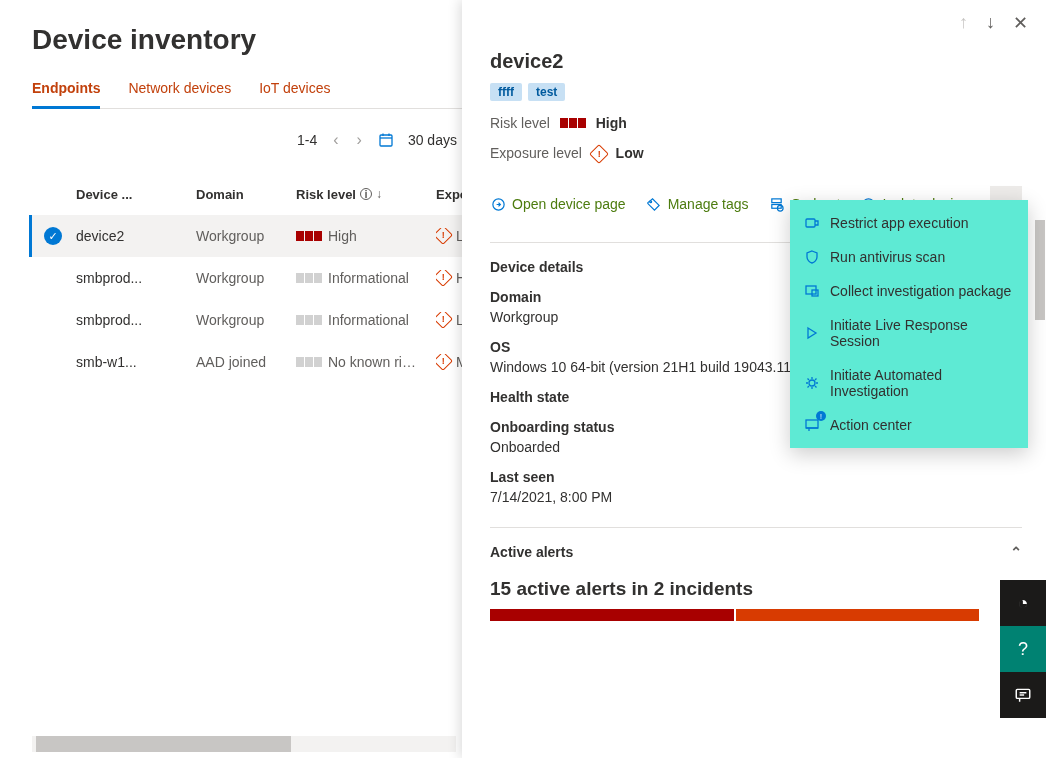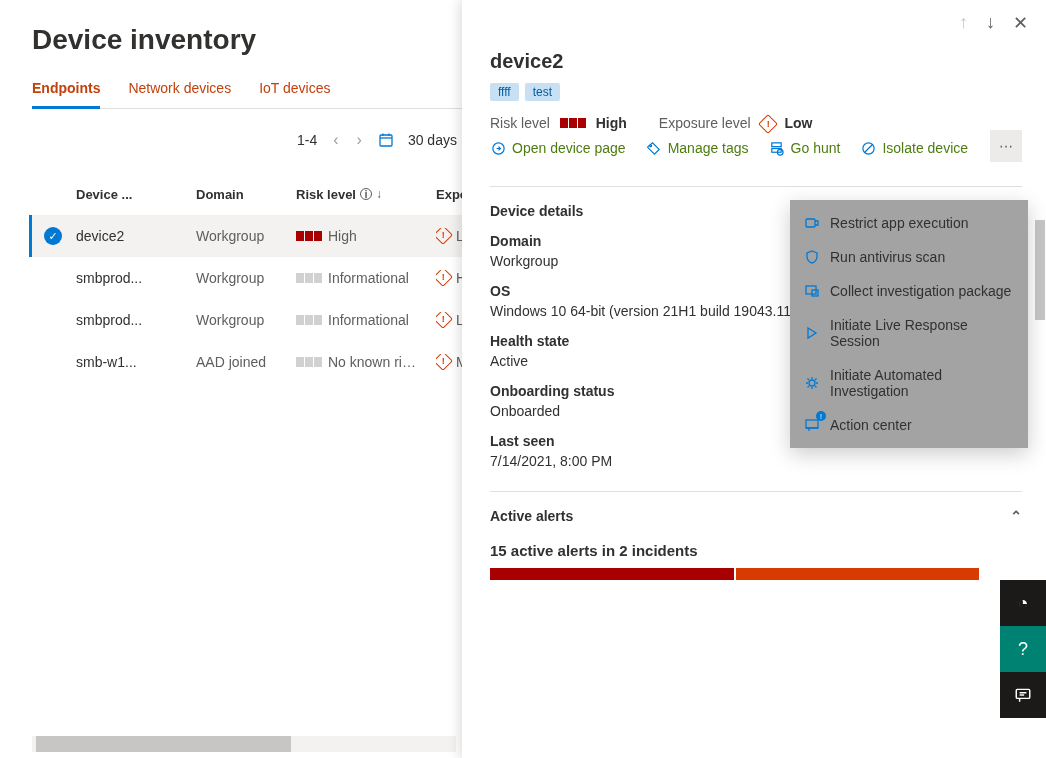--- a/index.html
+++ b/index.html
@@ -92,46 +92,46 @@
       box-shadow: -2px 0 12px rgba(0,0,0,0.15);
       padding: 14px 24px 20px 28px;
       overflow: hidden;
     }
     .panel-top-icons {
       position: absolute; top: 12px; right: 18px;
       display: flex; gap: 18px; color: #605e5c;
     }
     .panel-top-icons span { cursor: pointer; font-size: 18px; }
     .panel-title { font-size: 20px; font-weight: 600; margin-top: 36px; margin-bottom: 10px; }
-    .tags { display: flex; gap: 6px; margin-bottom: 14px; }
+    .tags { display: flex; gap: 6px; margin-bottom: 14px; font-weight: bold; }
     .tag { background: #c7e0f4; color: #005a9e; font-size: 12px; padding: 2px 8px; border-radius: 2px; }
-    .levels-row { display: flex; gap: 32px; font-size: 14px; color: #323130; }
+    .levels-row { display: flex; gap: 14px; font-size: 14px; margin-bottom: 26px; color: #323130; flex-direction: column; }
     .levels-row .lbl { color: #605e5c; margin-right: 6px; }
     .action-bar { display: flex; align-items: center; gap: 20px; margin-bottom: 20px; flex-wrap: nowrap; }
     .action { display: flex; align-items: center; gap: 6px; color: #4d7c0f; cursor: pointer; font-size: 14px; white-space: nowrap; }
     .action .ico { color: #0078d4; font-size: 15px; width: 16px; display: inline-flex; justify-content: center; }
     .more-btn { width: 32px; height: 32px; background: #edebe9; display: flex; align-items: center; justify-content: center; color: #605e5c; cursor: pointer; margin-left: auto; position: relative; top: -2px; }
 
     .section-title { font-weight: 600; font-size: 14px; margin-top: 8px; margin-bottom: 14px; }
     .field { margin-bottom: 14px; }
     .field .flabel { font-weight: 600; font-size: 14px; color: #323130; margin-bottom: 4px; }
     .field .fvalue { font-size: 14px; color: #323130; }
     .panel hr { border: none; border-top: 1px solid #e1dfdd; margin: 22px 0 16px; }
     .alerts-header { display:flex; justify-content: space-between; align-items: center; font-weight: 600; margin-bottom: 18px; }
-    .alerts-summary { font-weight: 700; font-size: 15px; margin-bottom: 9px; }
+    .alerts-summary { font-weight: 700; font-size: 19px; margin-bottom: 9px; }
     .alerts-bar { display: flex; height: 12px; width: 92%; }
     .alerts-bar .seg1 { background: #a80000; flex: 1; }
     .alerts-bar .seg2 { background: #d83b01; flex: 1; margin-left: 2px; }
 
     
     .ctx-menu {
       position: absolute;
       top: 200px; right: 18px;
       width: 238px;
-      background: #a3a3a3;
+      background: #5eead4;
       box-shadow: 0 6px 20px rgba(0,0,0,0.2);
       padding: 6px 0;
       z-index: 10;
     }
     .ctx-item {
       display: flex; align-items: center; gap: 10px;
       padding: 9px 14px;
       font-size: 14px;
       cursor: pointer;
       color: #323130;
@@ -362,21 +362,20 @@
   <div class="field">
     <div class="flabel">Domain</div>
     <div class="fvalue">Workgroup</div>
   </div>
   <div class="field">
     <div class="flabel">OS</div>
     <div class="fvalue">Windows 10 64-bit (version 21H1 build 19043.1110)</div>
   </div>
   <div class="field">
     <div class="flabel">Health state</div>
-    <div class="fvalue">Active</div>
   </div>
   <div class="field">
     <div class="flabel">Onboarding status</div>
     <div class="fvalue">Onboarded</div>
   </div>
   <div class="field">
     <div class="flabel">Last seen</div>
     <div class="fvalue">7/14/2021, 8:00 PM</div>
   </div>
   <div class="field">

